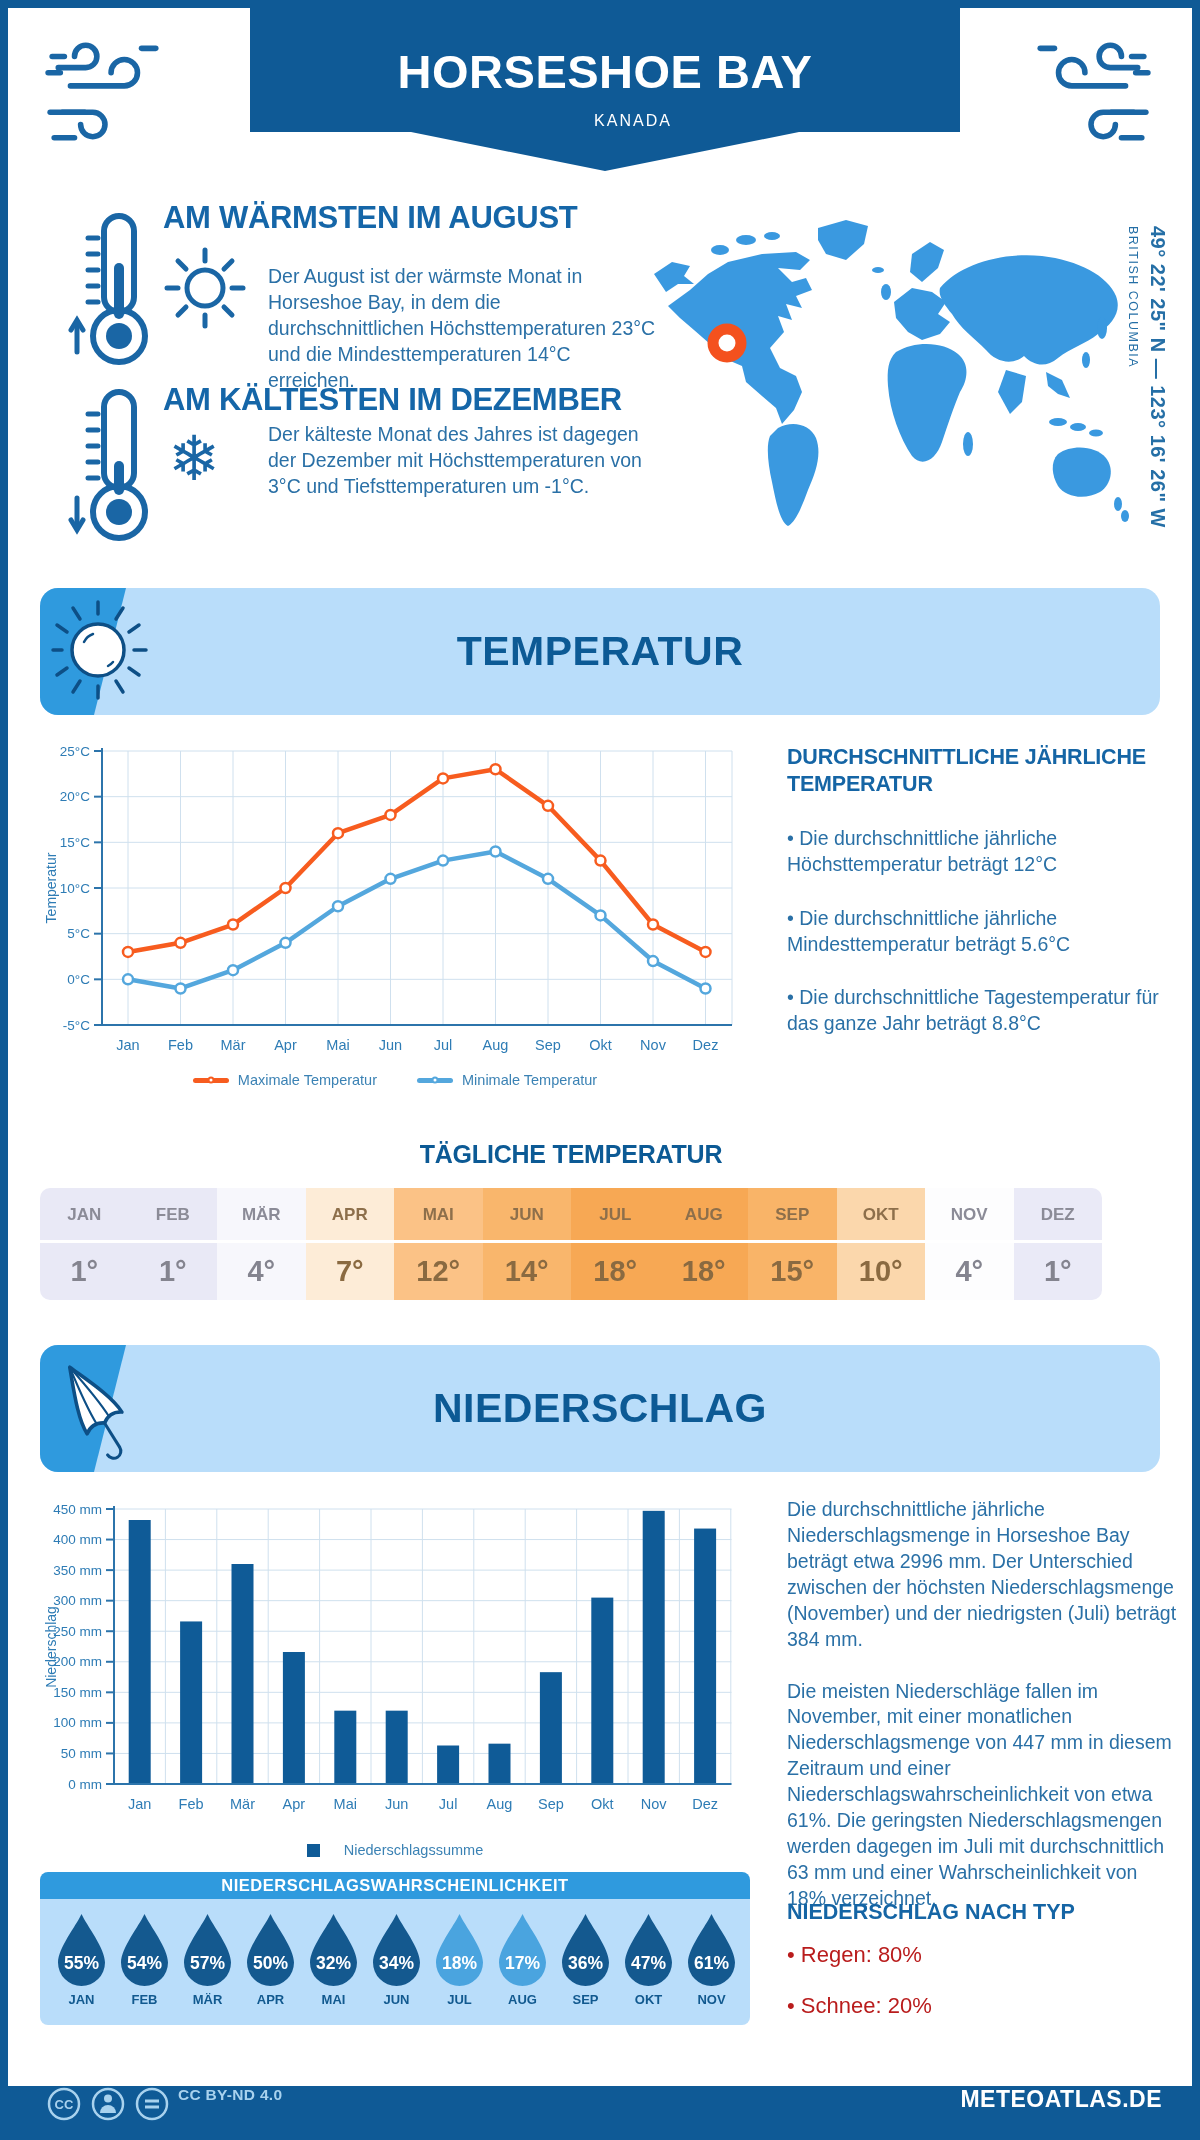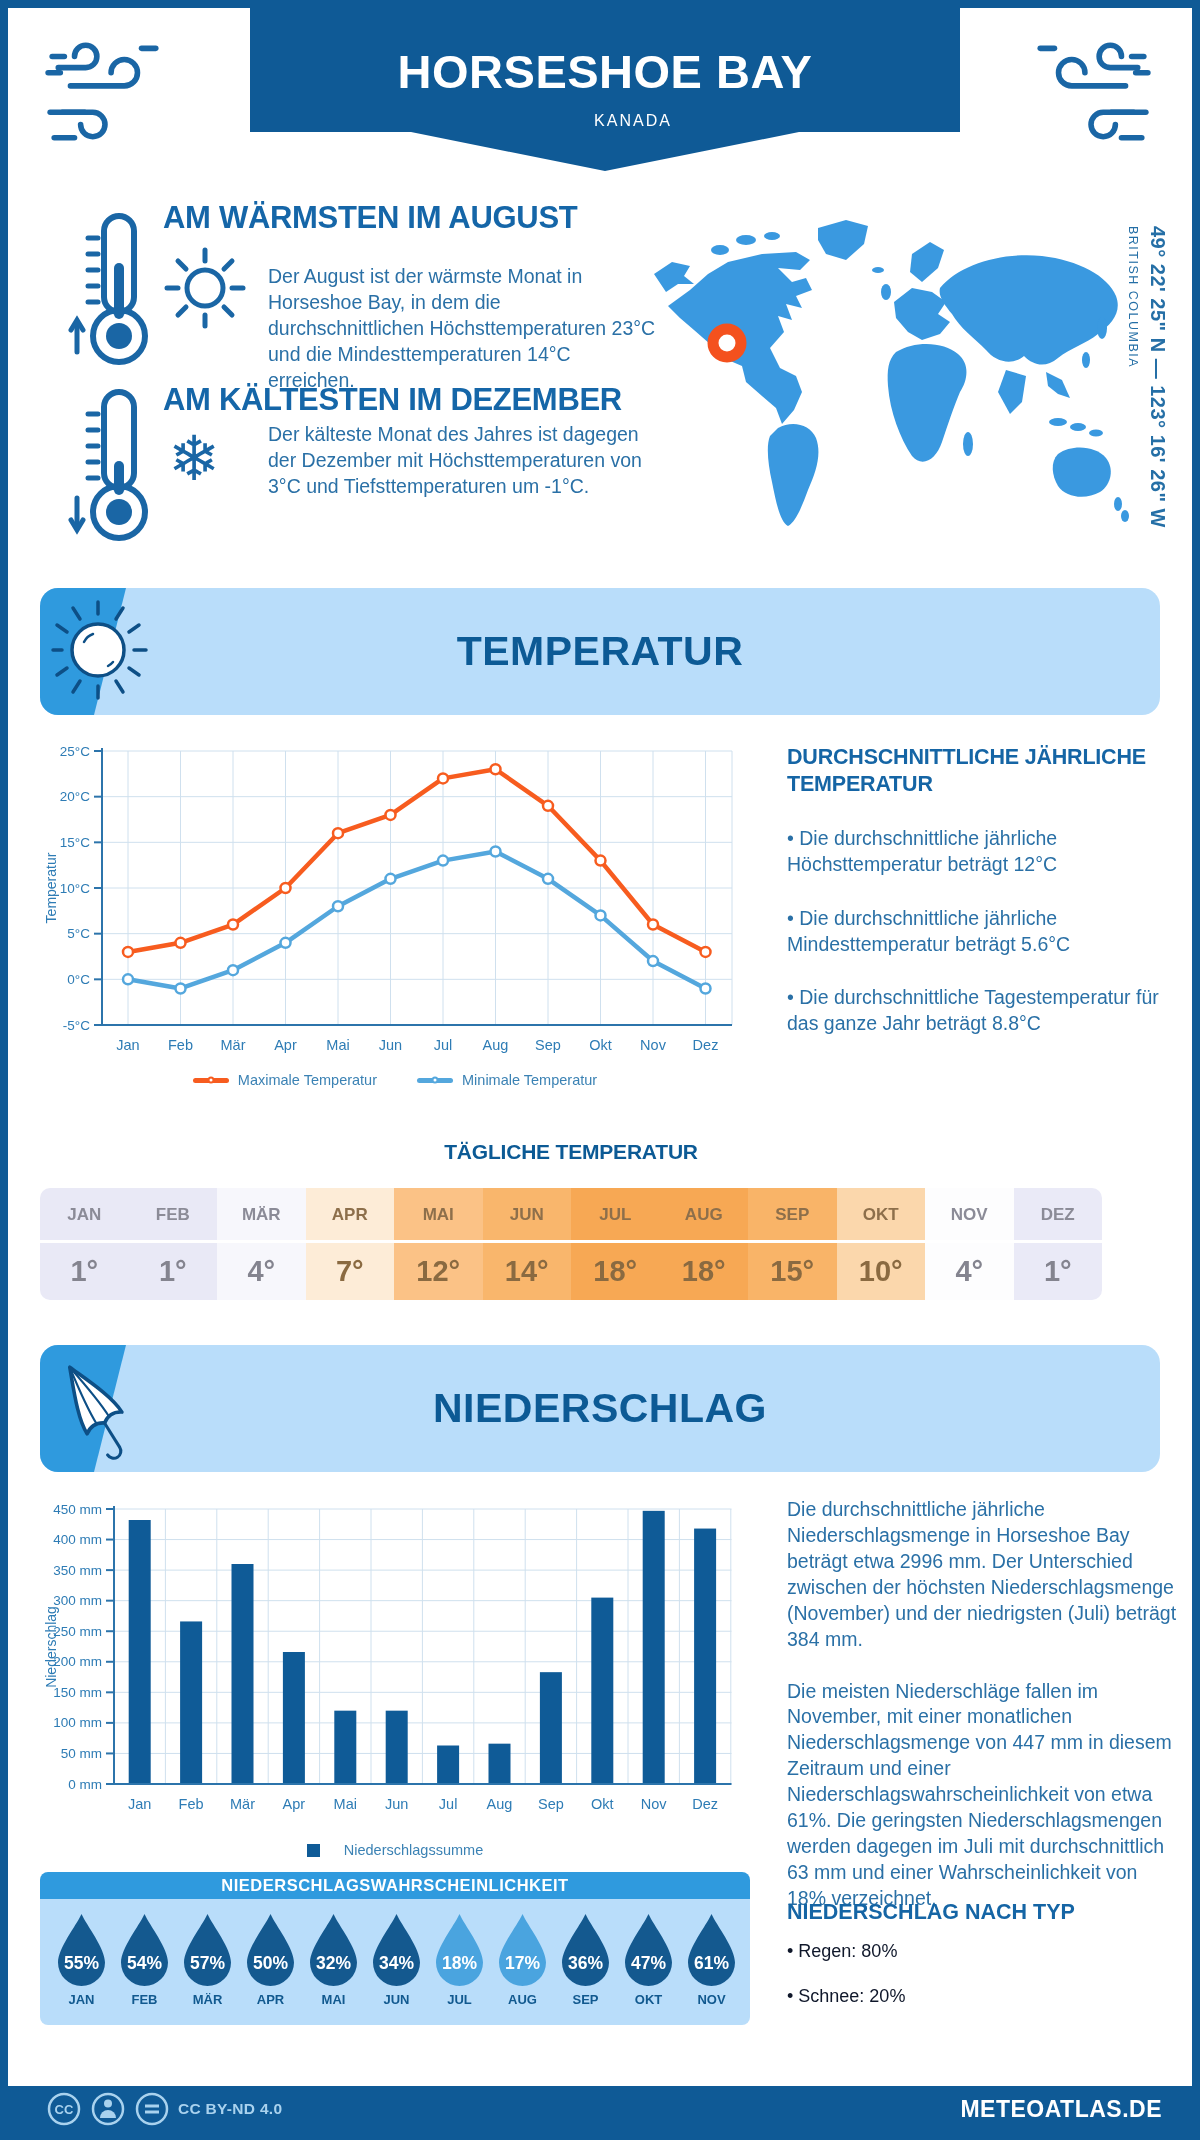--- a/index.html
+++ b/index.html
@@ -51,46 +51,46 @@
 
   
   .col-right{position:absolute;left:787px;width:394px;color:#2a70a6;font-size:19.5px;line-height:1.33;}
   .col-right h3{margin:0 0 28px 0;color:#1565a5;font-size:21.5px;line-height:1.25;letter-spacing:-.2px;}
   .bullet{margin:0 0 17px 0;}
   .bullet:before{content:"• ";}
   .para{margin:0 0 26px 0;}
 
   
   .daily-heading{position:absolute;left:40px;top:1140px;width:1062px;text-align:center;
-    color:#0c5a95;font-size:21px;font-weight:700;letter-spacing:-.2px;}
+    color:#0c5a95;font-size:25px;font-weight:700;letter-spacing:-.2px;}
   .daily-table{position:absolute;left:40px;top:1188px;width:1062px;display:flex;
     border-radius:10px;overflow:hidden;}
   .dcol{flex:1 1 0;text-align:center;}
   .dcol .mlabel{height:52px;line-height:54px;font-size:17px;font-weight:700;}
   .dcol .sep{height:3px;background:#fff;}
   .dcol .mval{height:57px;line-height:57px;font-size:29px;font-weight:700;}
   .dcol.cold .mlabel{color:#8b8b97;} .dcol.cold .mval{color:#84848f;}
   .dcol.warm .mlabel{color:#8d6f4b;} .dcol.warm .mval{color:#8a6a41;}
 
   
   .prob{position:absolute;left:40px;top:1872px;width:710px;border-radius:8px;overflow:hidden;}
   .prob-header{height:27px;line-height:27px;background:#2f9ade;color:#fff;text-align:center;
     font-size:16.5px;font-weight:700;letter-spacing:.5px;}
   .prob-body{background:#b9ddfa;height:126px;display:flex;justify-content:space-between;
     padding:0 14px;box-sizing:border-box;gap:8px;}
   .drop-item{width:55px;text-align:center;padding-top:13px;}
   .drop-item .dlabel{margin-top:2px;font-size:13px;font-weight:700;color:#11598f;}
 
   
   .type-heading{position:absolute;left:787px;top:1900px;color:#1565a5;font-size:21.5px;font-weight:700;}
-  .type-bullets{position:absolute;left:787px;top:1938px;color:#0f172a;font-size:18px;line-height:1.55;}
+  .type-bullets{position:absolute;left:787px;top:1938px;color:#b91c1c;font-size:22px;line-height:1.55;}
 
   
   .footer{position:absolute;left:8px;right:8px;bottom:8px;height:46px;background:#0f5a96;z-index:55;
-    display:flex;align-items:center;}
+    display:flex;align-items:flex-start;}
   .cc-group{display:flex;align-items:center;gap:8px;margin-left:38px;}
   .cc-label{color:#a9d2ee;font-size:15.5px;font-weight:700;letter-spacing:.3px;margin-left:8px;}
   .site{margin-left:auto;margin-right:30px;color:#fff;font-size:23px;font-weight:700;letter-spacing:.5px;}
 
   svg text{font-family:"Liberation Sans",sans-serif;}
 </style>
 </head>
 <body>
 
 <div class="page">

